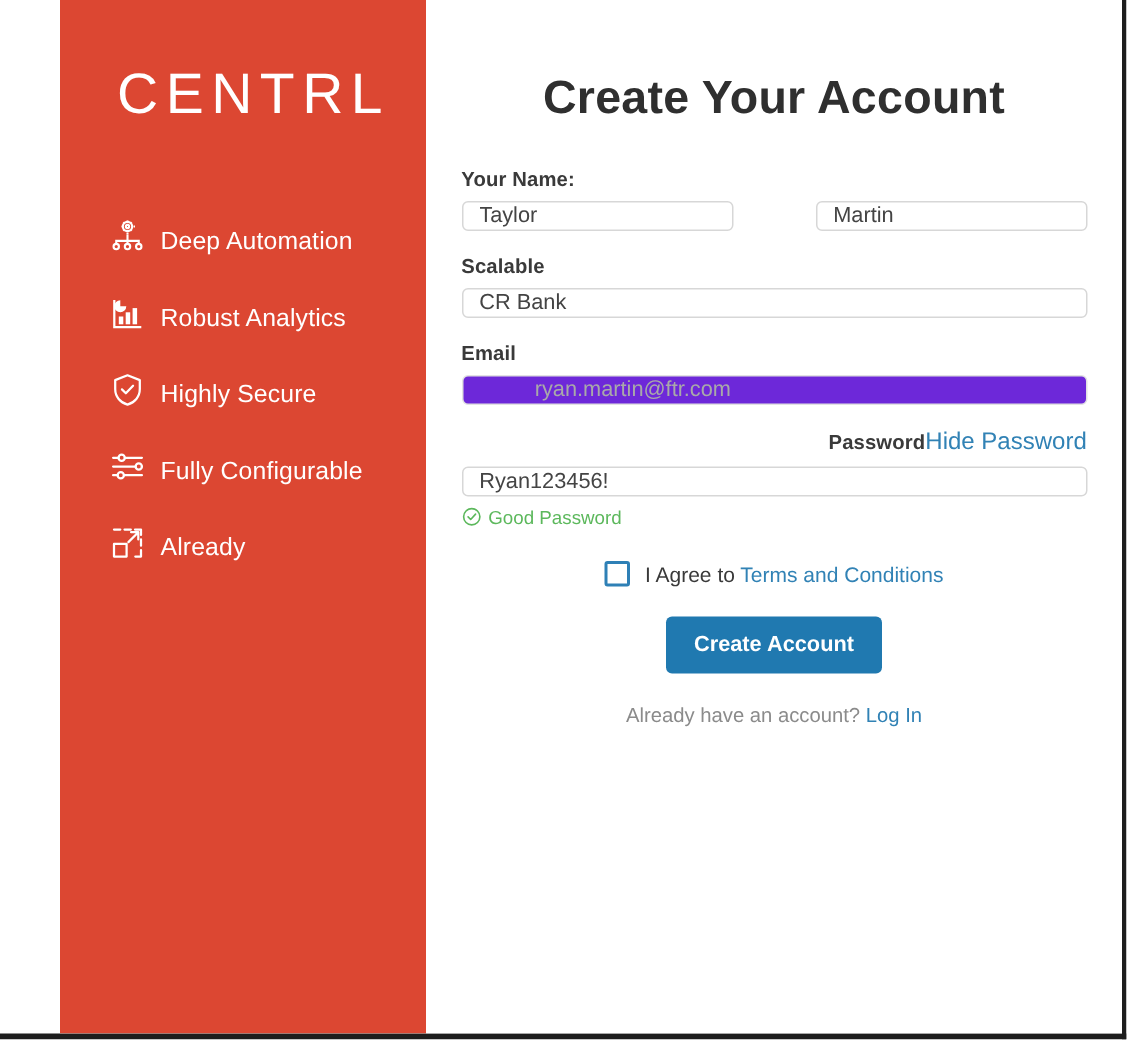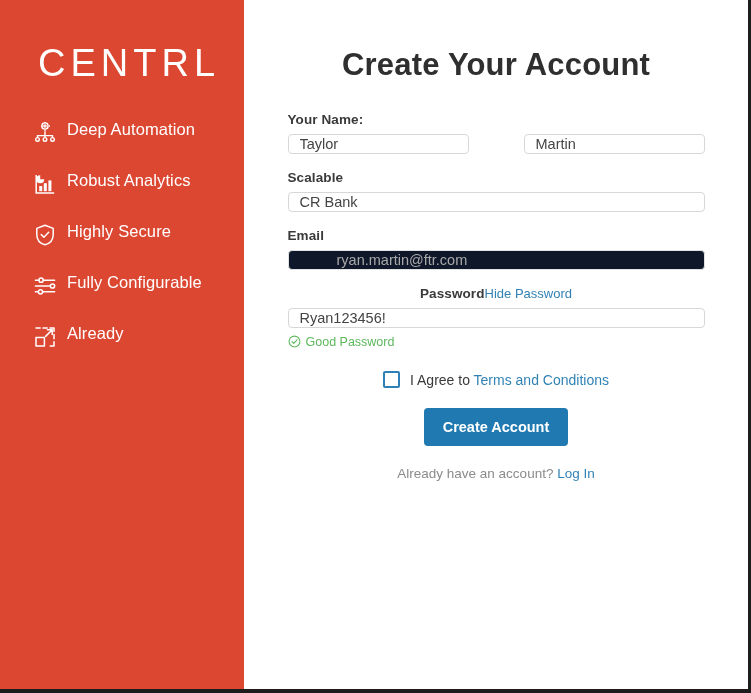--- a/index.html
+++ b/index.html
@@ -22,38 +22,39 @@
     overflow: hidden;
     display: flex;
   }
 
   
   .sidebar {
     width: 244px;
     flex: 0 0 244px;
     background: #dc4732;
     position: relative;
+    margin-left: 40px;
   }
   .logo {
     color: #ffffff;
     font-size: 38px;
     font-weight: 400;
     letter-spacing: 5px;
     padding: 44px 0 0 38px;
     line-height: 1;
     font-family: "Liberation Sans", sans-serif;
   }
   .feature-list {
     margin-top: 38px;
     padding: 0;
     list-style: none;
   }
   .feature-item {
     display: flex;
-    align-items: flex-start;
+    align-items: flex-end;
     height: 51px;
     padding-left: 32px;
     color: #ffffff;
   }
   .feature-icon {
     width: 26px;
     height: 26px;
     flex: 0 0 26px;
     display: flex;
     align-items: center;
@@ -92,46 +93,46 @@
     font-size: 13.5px;
     font-weight: bold;
     color: #3a3a3a;
     margin-bottom: 7px;
     display: block;
     letter-spacing: 0.1px;
   }
   .label-row {
     display: flex;
     align-items: baseline;
-    justify-content: center;
+    justify-content: flex-end;
     margin-bottom: 7px;
   }
   .label-row .field-label { margin-bottom: 0; }
   .link {
     color: #3182b5;
-    font-size: 13px;
+    font-size: 16px;
     text-decoration: none;
     cursor: pointer;
   }
   .input {
     box-sizing: border-box;
     width: 100%;
     height: 20px;
     border: 1px solid #d7d7d7;
     border-radius: 4px;
     background: #ffffff;
     color: #444444;
     font-size: 14.5px;
     font-family: "Liberation Sans", sans-serif;
     padding: 0 11px;
     outline: none;
   }
   .input::placeholder { color: #a9a9a9; }
   .input.disabled {
-    background: #0f172a;
+    background: #6d28d9;
     border-color: #e2e2e2;
     color: #a9a9a9;
     padding-left: 48px;
   }
   .name-row {
     display: flex;
     justify-content: space-between;
     gap: 0;
   }
   .name-row .input { width: 181px; }

